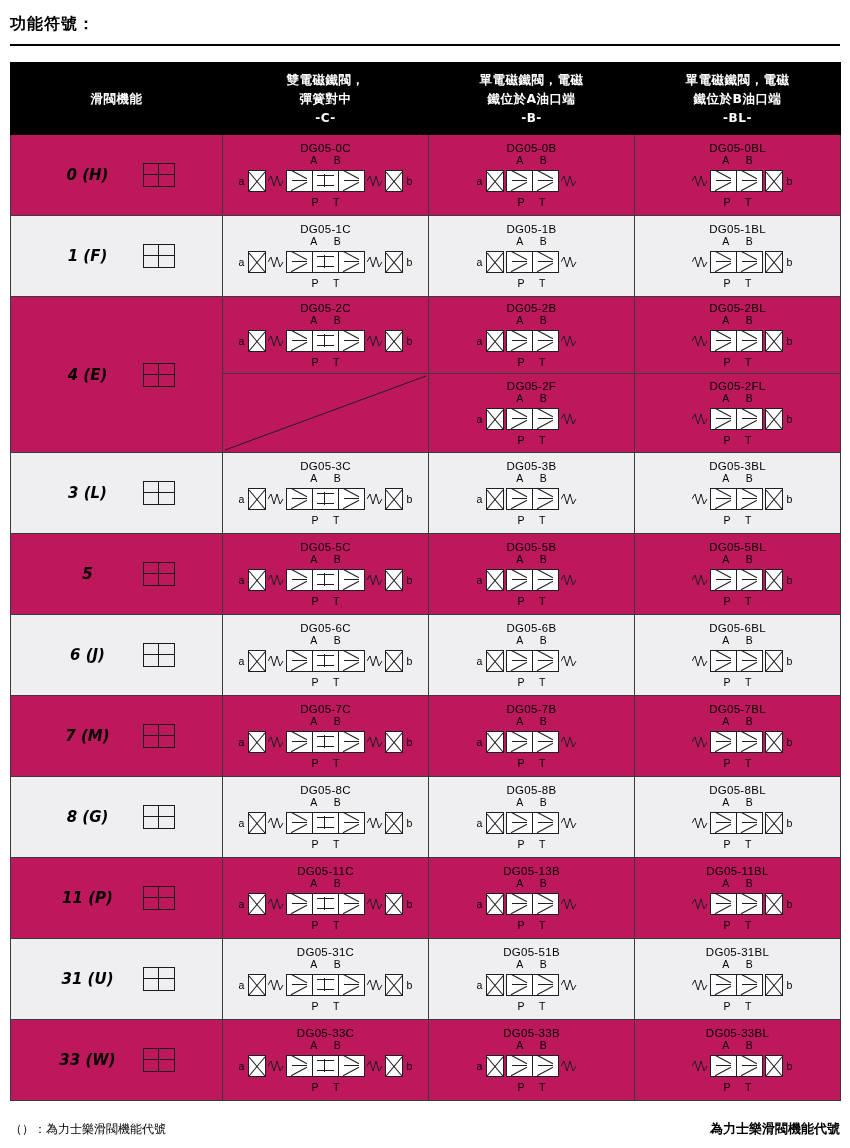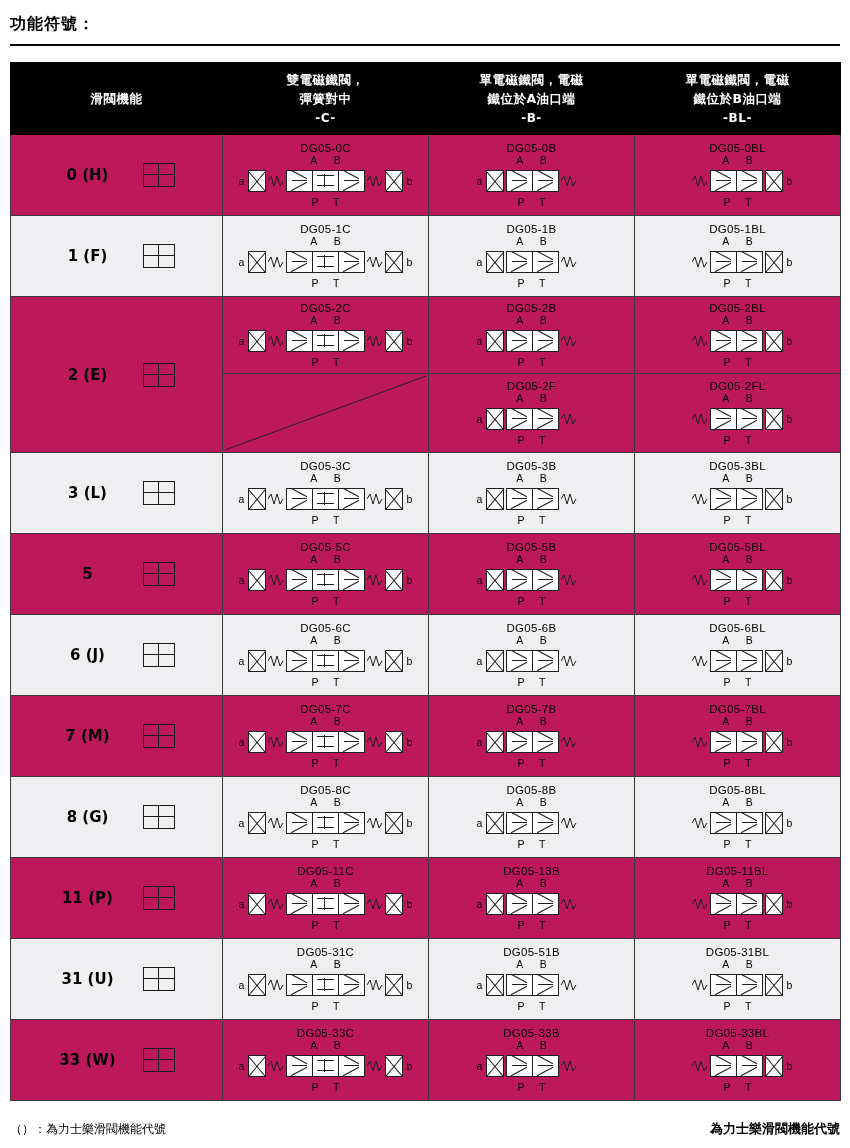--- a/index.html
+++ b/index.html
@@ -78,20 +78,21 @@
     vertical-align: middle;
     text-align: center;
     padding: 0;
   }
   tr.shade td { background: #efeff1; }
   tr.plain td { background: #be185d; }
 
   td.rowhead {
     position: relative;
     height: 80px;
+    font-style: italic;
   }
   .rowhead-inner {
     display: flex;
     align-items: center;
     justify-content: center;
     gap: 26px;
     height: 100%;
   }
   .rowhead-label {
     font-size: 15px;
@@ -488,21 +489,21 @@
                 <span class="sol"></span>
                 <span class="side">b</span>
               </div>
               <div class="pt">P T</div>
             </div>
           </td>
         </tr>
         <tr class="plain">
           <td class="rowhead" rowspan="2">
             <div class="rowhead-inner">
-              <span class="rowhead-label">2 (E)</span>
+              <span class="rowhead-label">4 (E)</span>
               <span class="minibox">
                 <i style="left: 0px; top: 10px; width: 30px; height: 1px;"></i>
                 <i style="left: 14px; top: 0px; width: 1px; height: 22px;"></i>
               </span>
             </div>
           </td>
           <td>
             <div class="cell">
               <div class="code">DG05-2C</div>
               <div class="ab">A B</div>

